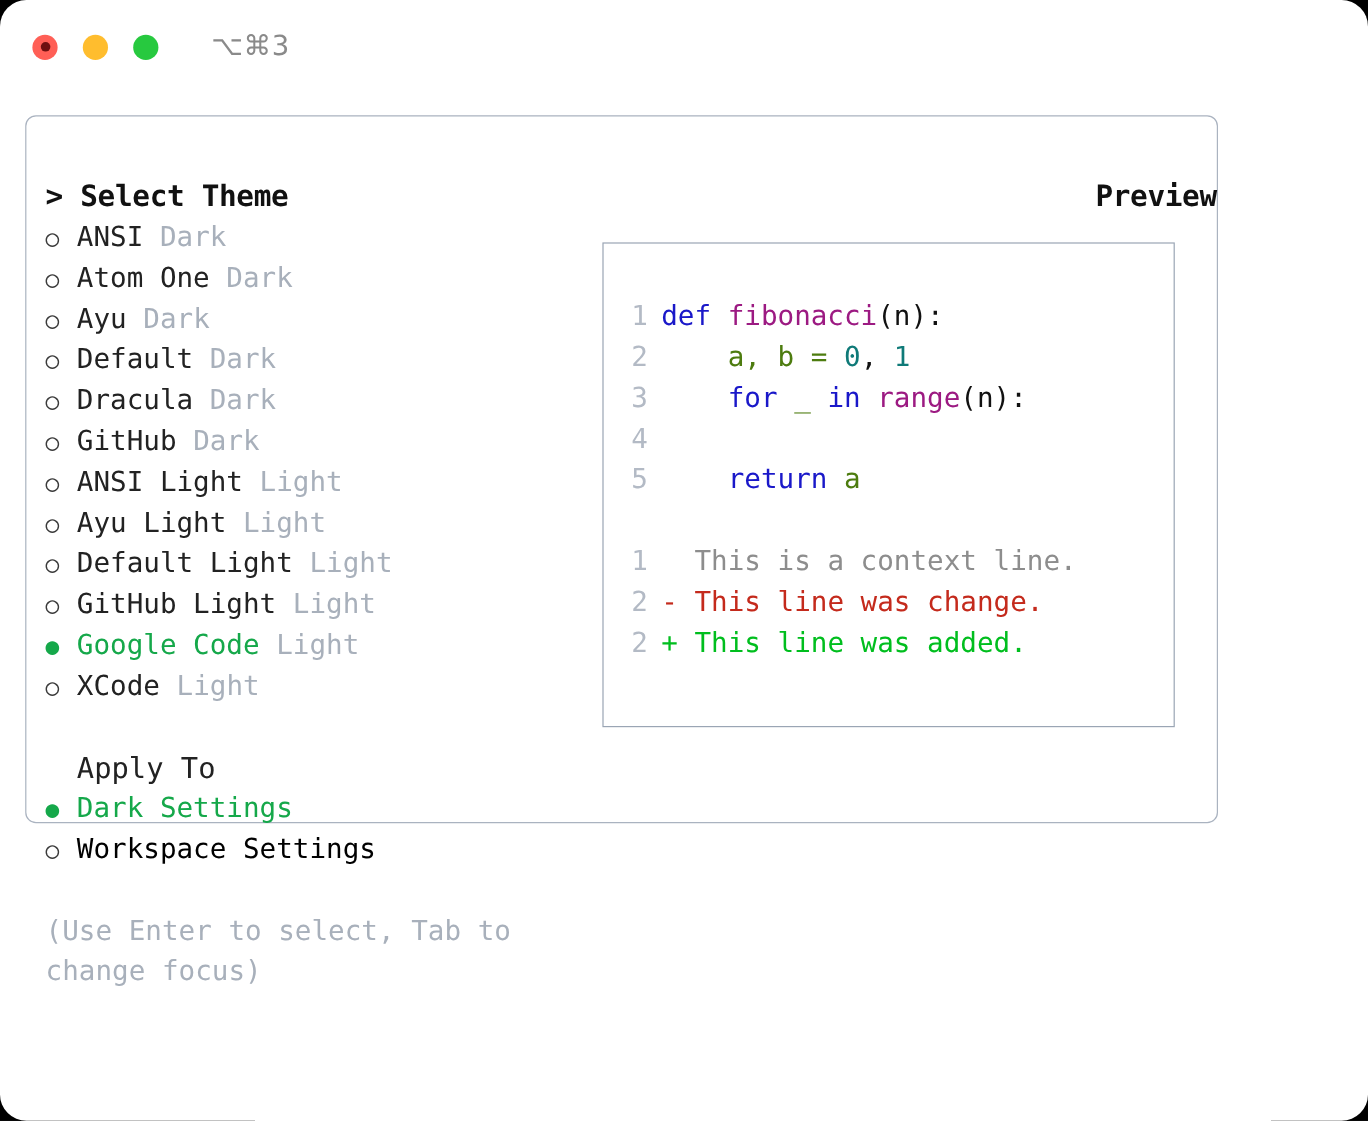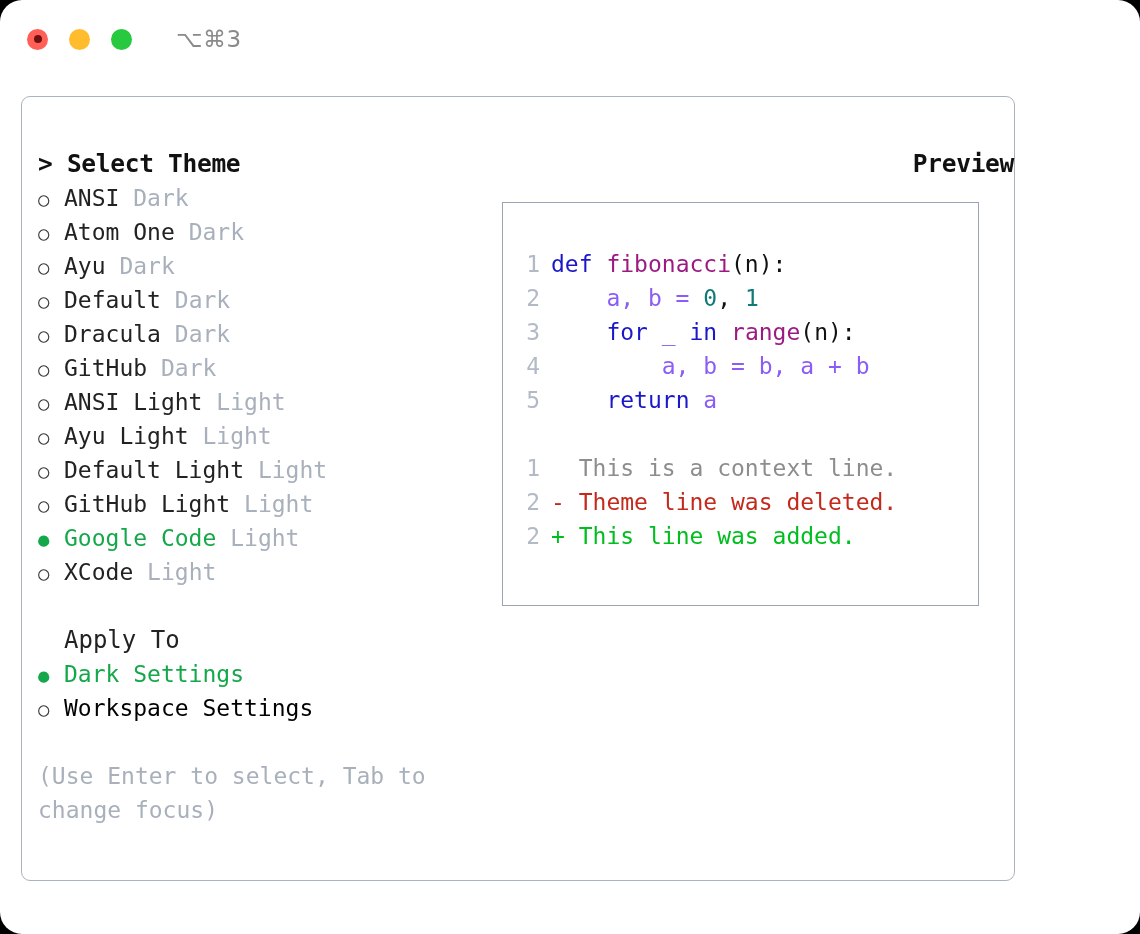--- a/index.html
+++ b/index.html
@@ -56,21 +56,21 @@
     color: #8a8a8a;
     font-size: 23px;
     font-family: "DejaVu Sans", sans-serif;
     letter-spacing: 0.5px;
   }
 
   
   #content-panel {
     position: absolute;
     left: 21px; top: 96px;
-    width: 994px; height: 785px;
+    width: 994px; height: 590px;
     border: 1.6px solid #aab3c0;
     border-radius: 9px;
     background: #ffffff;
   }
 
   #panel-inner {
     position: absolute;
     left: 0; top: 0;
     width: 100%; height: 100%;
     display: flex;
@@ -189,21 +189,21 @@
     color: #b3bac5;
     padding-right: 11px;
   }
 
   .code-text { color: #111111; }
 
   .tok-kw    { color: #1a18c9; }
   .tok-fn    { color: #9c1a82; }
   .tok-num   { color: #0f7a78; }
   .tok-punct { color: #111111; }
-  .tok-var   { color: #8b5cf6; }
+  .tok-var   { color: #4d7c0f; }
 
   .diff-ctx { color: #8d8d8d; }
   .diff-del { color: #c42a1c; }
   .diff-add { color: #00be1e; }
 </style>
 </head>
 <body>
 
 <div id="app-window">
 
@@ -252,27 +252,27 @@
       </div>
 
       <div id="right-column">
         <div id="preview-title">Preview</div>
 
         <div id="preview-box">
           <div id="code-block">
               <div class="code-line"><span class="lineno">1</span><span class="code-text"><span class="tok-kw">def </span><span class="tok-fn">fibonacci</span><span class="tok-punct">(n):</span></span></div>
               <div class="code-line"><span class="lineno">2</span><span class="code-text"><span class="tok-var">    a, b = </span><span class="tok-num">0</span><span class="tok-punct">, </span><span class="tok-num">1</span></span></div>
               <div class="code-line"><span class="lineno">3</span><span class="code-text"><span class="tok-var">    </span><span class="tok-kw">for</span><span class="tok-var"> _ </span><span class="tok-kw">in</span><span class="tok-var"> </span><span class="tok-fn">range</span><span class="tok-punct">(n):</span></span></div>
-              <div class="code-line"><span class="lineno">4</span><span class="code-text"><span class="tok-var">        a, b = b, a + b</span></span></div>
+              <div class="code-line"><span class="lineno">4</span></div>
               <div class="code-line"><span class="lineno">5</span><span class="code-text"><span class="tok-var">    </span><span class="tok-kw">return</span><span class="tok-var"> a</span></span></div>
             </div>
           <div class="code-line blank"></div>
           <div id="diff-block">
               <div class="code-line"><span class="lineno">1</span><span class="diff-ctx"> </span><span class="diff-ctx"> This is a context line.</span></div>
-              <div class="code-line"><span class="lineno">2</span><span class="diff-del">-</span><span class="diff-del"> Theme line was deleted.</span></div>
+              <div class="code-line"><span class="lineno">2</span><span class="diff-del">-</span><span class="diff-del"> This line was change.</span></div>
               <div class="code-line"><span class="lineno">2</span><span class="diff-add">+</span><span class="diff-add"> This line was added.</span></div>
             </div>
         </div>
       </div>
 
     </div>
   </div>
 </div>
 
 </body></html>

